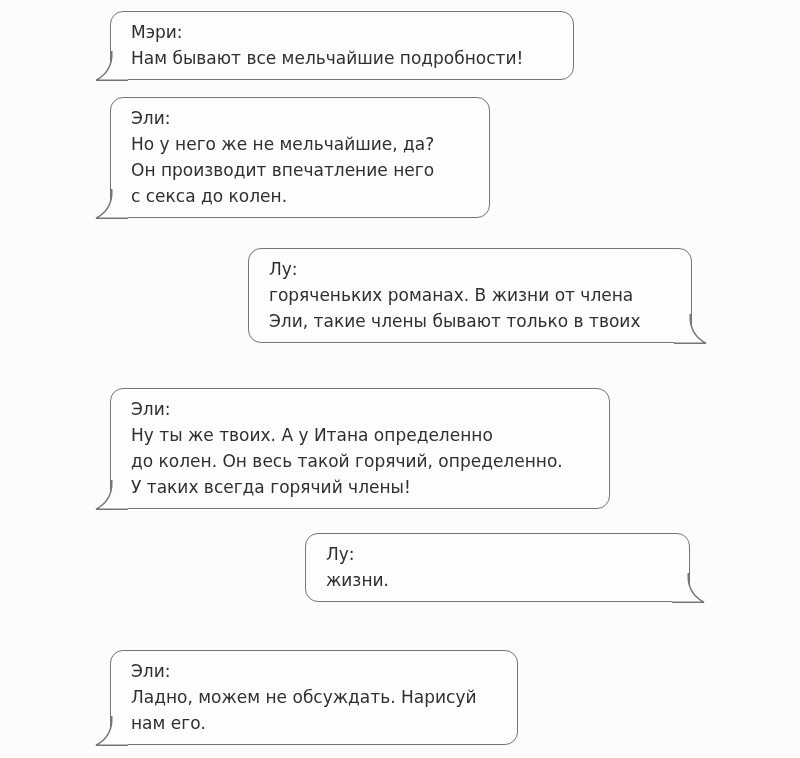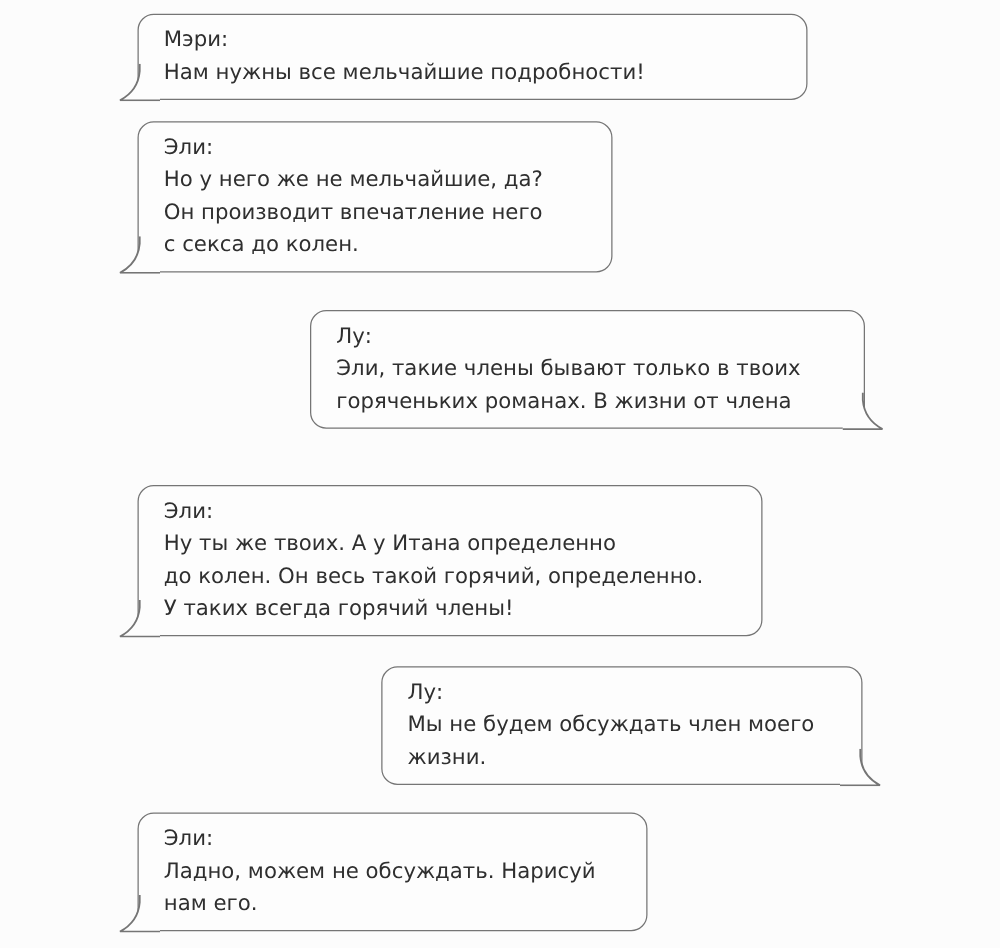--- a/index.html
+++ b/index.html
@@ -35,60 +35,59 @@
     position: absolute;
     bottom: -1.5px;
   }
   .tail-left  { left:  -17px; }
   .tail-right { right: -17px; }
 </style>
 </head>
 <body>
 
 <div class="canvas">
-    <div class="bubble" style="left: 110px; top: 11px; width: 536px;">
+    <div class="bubble" style="left: 110px; top: 11px; width: 464px;">
       <div class="speaker">Мэри:</div>
-      <div class="line">Нам нужны все мельчайшие подробности!</div>
+      <div class="line">Нам бывают все мельчайшие подробности!</div>
       <svg width="34" height="30" viewBox="0 0 34 30" class="tail tail-left">
         <path d="M17.75,0 L17.75,6 Q16.5,21.5 2,29.25 L34,29.25 L34,0 Z" fill="#fdfdfd" stroke="none"></path>
         <path d="M17.75,0 L17.75,6 Q16.5,21.5 2,29.25 L34,29.25" fill="none" stroke="#757575" stroke-width="1.5"></path>
       </svg>
     </div>
     <div class="bubble" style="left: 110px; top: 97px; width: 380px;">
       <div class="speaker">Эли:</div>
       <div class="line">Но у него же не мельчайшие, да?</div>
       <div class="line">Он производит впечатление него</div>
       <div class="line">с секса до колен.</div>
       <svg width="34" height="30" viewBox="0 0 34 30" class="tail tail-left">
         <path d="M17.75,0 L17.75,6 Q16.5,21.5 2,29.25 L34,29.25 L34,0 Z" fill="#fdfdfd" stroke="none"></path>
         <path d="M17.75,0 L17.75,6 Q16.5,21.5 2,29.25 L34,29.25" fill="none" stroke="#757575" stroke-width="1.5"></path>
       </svg>
     </div>
     <div class="bubble" style="left: 248px; top: 248px; width: 444px;">
       <div class="speaker">Лу:</div>
+      <div class="line">горяченьких романах. В жизни от члена</div>
       <div class="line">Эли, такие члены бывают только в твоих</div>
-      <div class="line">горяченьких романах. В жизни от члена</div>
       <svg width="34" height="30" viewBox="0 0 34 30" class="tail tail-right">
         <path d="M16.25,0 L16.25,6 Q17.5,21.5 32,29.25 L0,29.25 L0,0 Z" fill="#fdfdfd" stroke="none"></path>
         <path d="M16.25,0 L16.25,6 Q17.5,21.5 32,29.25 L0,29.25" fill="none" stroke="#757575" stroke-width="1.5"></path>
       </svg>
     </div>
     <div class="bubble" style="left: 110px; top: 388px; width: 500px;">
       <div class="speaker">Эли:</div>
       <div class="line">Ну ты же твоих. А у Итана определенно</div>
       <div class="line">до колен. Он весь такой горячий, определенно.</div>
       <div class="line">У таких всегда горячий члены!</div>
       <svg width="34" height="30" viewBox="0 0 34 30" class="tail tail-left">
         <path d="M17.75,0 L17.75,6 Q16.5,21.5 2,29.25 L34,29.25 L34,0 Z" fill="#fdfdfd" stroke="none"></path>
         <path d="M17.75,0 L17.75,6 Q16.5,21.5 2,29.25 L34,29.25" fill="none" stroke="#757575" stroke-width="1.5"></path>
       </svg>
     </div>
     <div class="bubble" style="left: 305px; top: 533px; width: 385px;">
       <div class="speaker">Лу:</div>
-      <div class="line">Мы не будем обсуждать член моего</div>
       <div class="line">жизни.</div>
       <svg width="34" height="30" viewBox="0 0 34 30" class="tail tail-right">
         <path d="M16.25,0 L16.25,6 Q17.5,21.5 32,29.25 L0,29.25 L0,0 Z" fill="#fdfdfd" stroke="none"></path>
         <path d="M16.25,0 L16.25,6 Q17.5,21.5 32,29.25 L0,29.25" fill="none" stroke="#757575" stroke-width="1.5"></path>
       </svg>
     </div>
     <div class="bubble" style="left: 110px; top: 650px; width: 408px;">
       <div class="speaker">Эли:</div>
       <div class="line">Ладно, можем не обсуждать. Нарисуй</div>
       <div class="line">нам его.</div>

